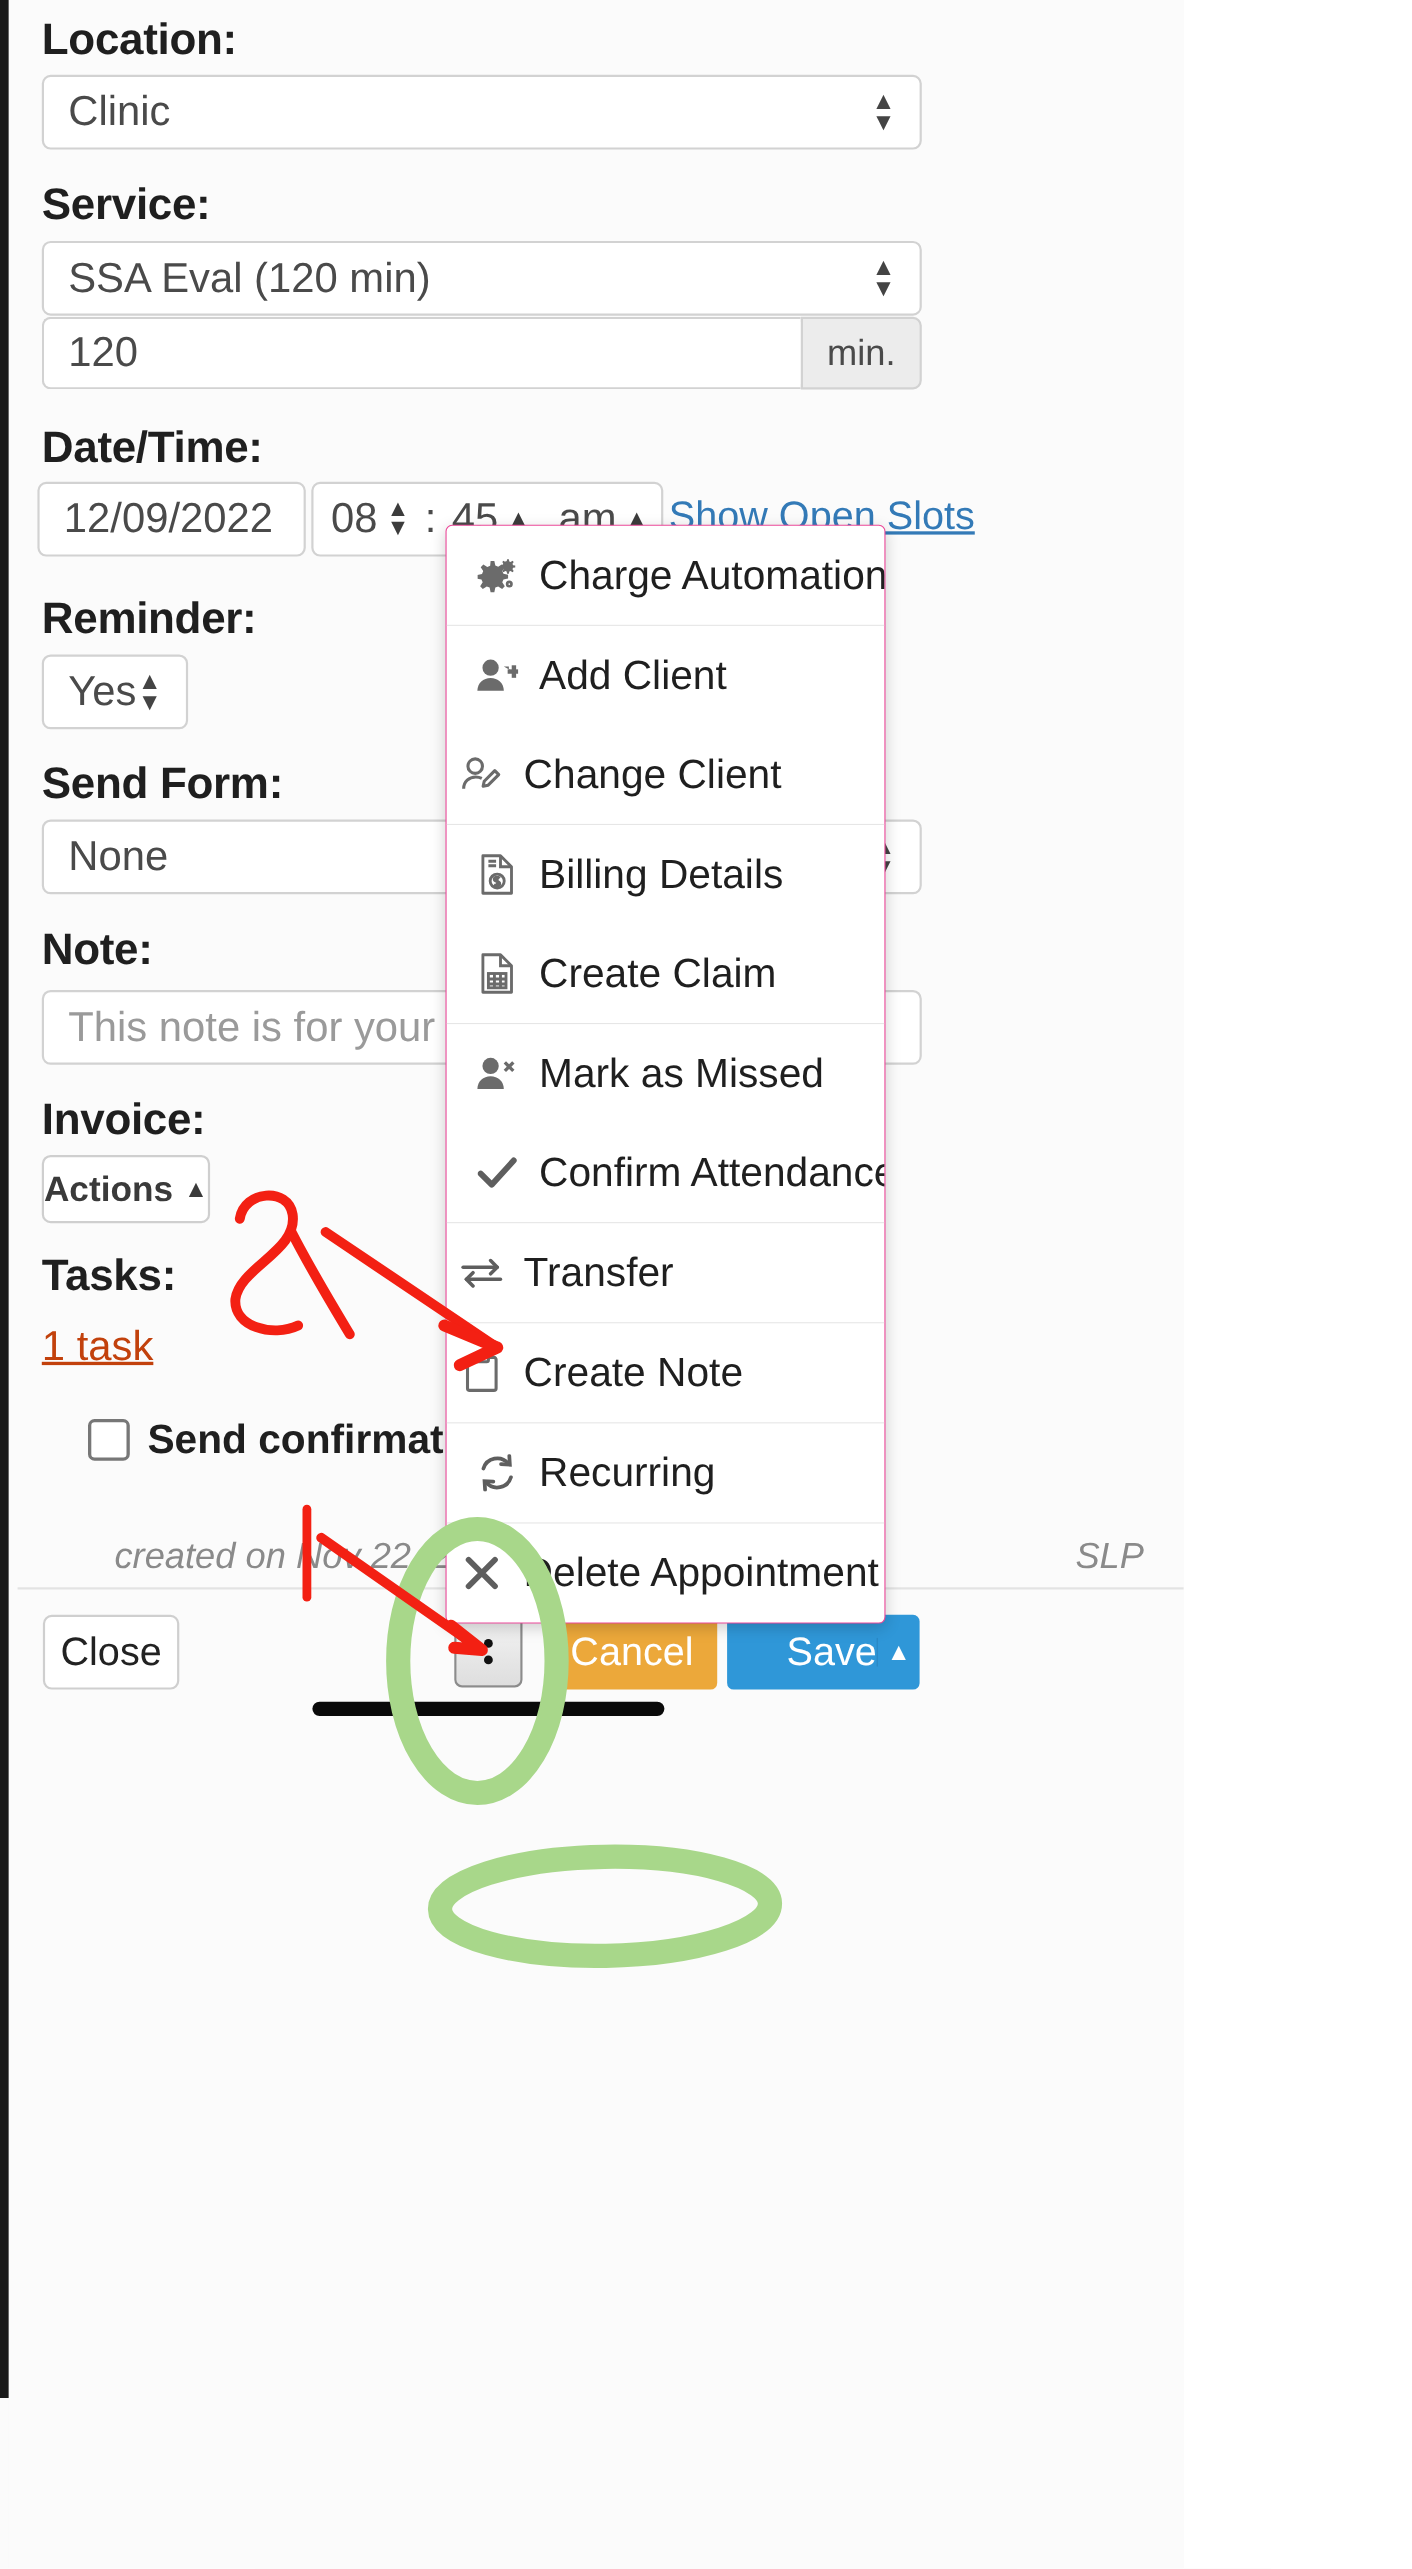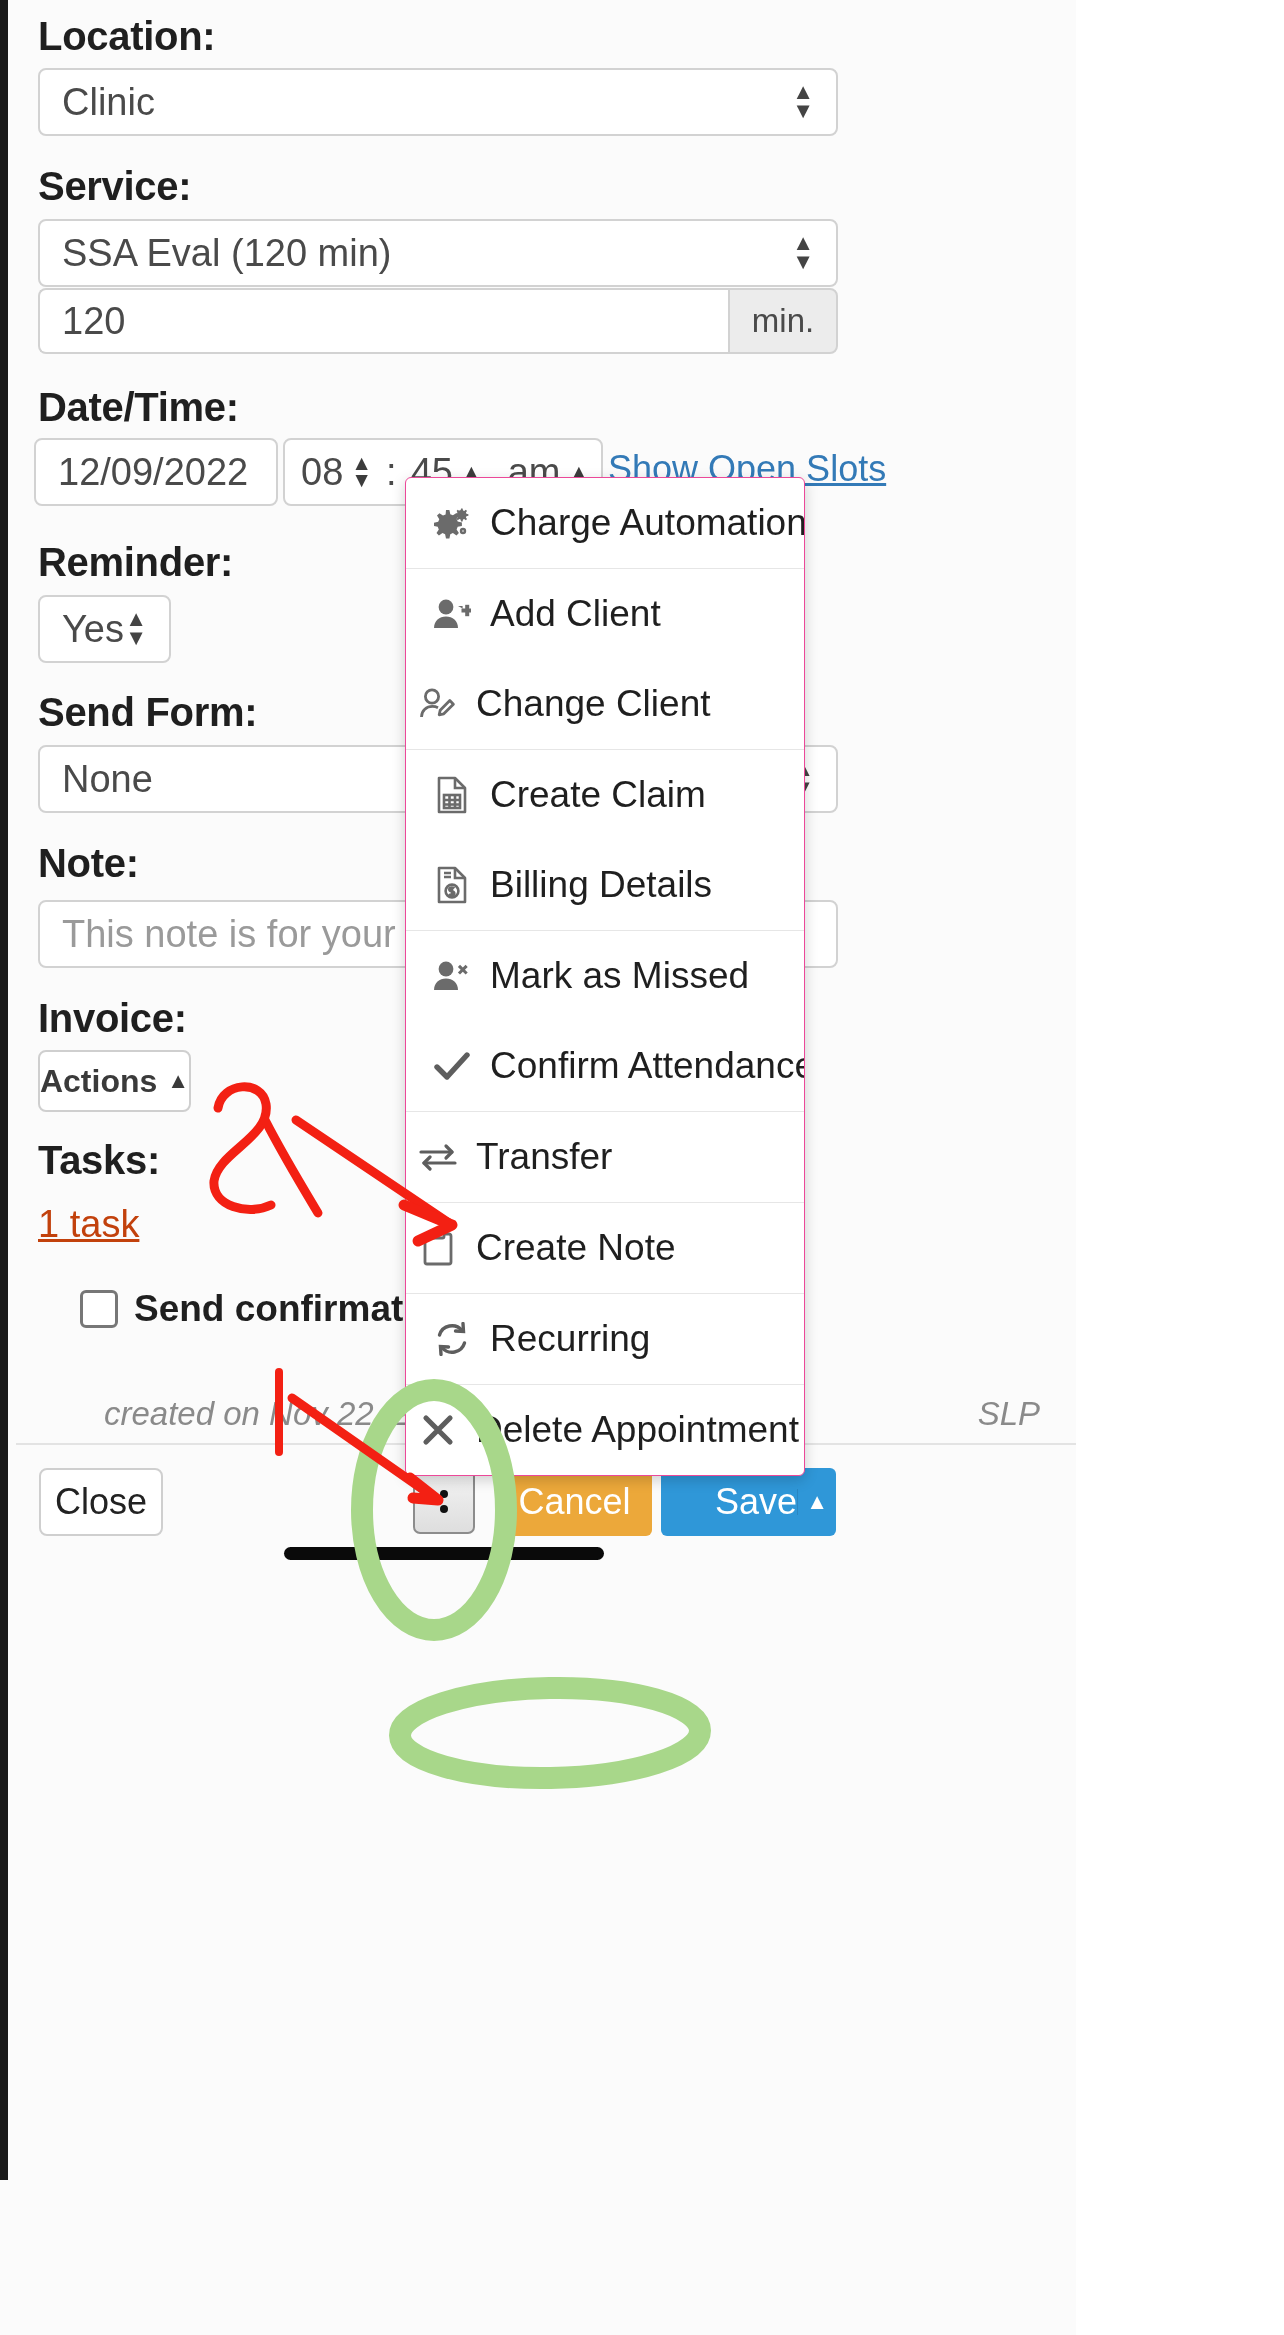--- a/index.html
+++ b/index.html
@@ -284,37 +284,37 @@
           </svg>
         </span>
         <span>Change Client</span>
       </div>
       <div class="menu-sep"></div>
       <div class="menu-item">
         <span class="mi-icon">
           <svg width="32" height="38" viewBox="0 0 32 38" fill="none" stroke="#6b6b6b" stroke-width="2.6">
             <path d="M3 2 h16 l10 10 v24 H3 z" stroke-linejoin="round"></path>
             <path d="M19 2 v10 h10"></path>
-            <rect x="8" y="19" width="16" height="13"></rect>
-            <path d="M8 24 h16 M8 28.5 h16 M13.5 19 v13 M19 19 v13"></path>
-          </svg>
-        </span>
-        <span>Create Claim</span>
+            <path d="M8 7 h7 M8 11 h7"></path>
+            <circle cx="16" cy="25" r="6.4"></circle>
+            <path d="M16 20.5 v9 M18.3 22.4 c-.7-.7-1.6-.9-2.6-.9 c-1.4 0-2.4.7-2.4 1.9 c0 2.6 5 1.3 5 3.9 c0 1.2-1.1 1.9-2.6 1.9 c-1.1 0-2-.3-2.7-1"></path>
+          </svg>
+        </span>
+        <span>Billing Details</span>
       </div>
       <div class="menu-item">
         <span class="mi-icon">
           <svg width="32" height="38" viewBox="0 0 32 38" fill="none" stroke="#6b6b6b" stroke-width="2.6">
             <path d="M3 2 h16 l10 10 v24 H3 z" stroke-linejoin="round"></path>
             <path d="M19 2 v10 h10"></path>
-            <path d="M8 7 h7 M8 11 h7"></path>
-            <circle cx="16" cy="25" r="6.4"></circle>
-            <path d="M16 20.5 v9 M18.3 22.4 c-.7-.7-1.6-.9-2.6-.9 c-1.4 0-2.4.7-2.4 1.9 c0 2.6 5 1.3 5 3.9 c0 1.2-1.1 1.9-2.6 1.9 c-1.1 0-2-.3-2.7-1"></path>
-          </svg>
-        </span>
-        <span>Billing Details</span>
+            <rect x="8" y="19" width="16" height="13"></rect>
+            <path d="M8 24 h16 M8 28.5 h16 M13.5 19 v13 M19 19 v13"></path>
+          </svg>
+        </span>
+        <span>Create Claim</span>
       </div>
       <div class="menu-sep"></div>
       <div class="menu-item">
         <span class="mi-icon">
           <svg width="38" height="32" viewBox="0 0 38 32" fill="#6b6b6b">
             <circle cx="13" cy="9" r="7.4"></circle>
             <path d="M1 30 c0-7.2 5.4-11.6 12-11.6 S25 22.8 25 30 z"></path>
             <path d="M27.4 5.6 l2.6-2.6 3.4 3.4 3.4-3.4 2.6 2.6 -3.4 3.4 3.4 3.4 -2.6 2.6 -3.4-3.4 -3.4 3.4 -2.6-2.6 3.4-3.4z" transform="translate(-2.5,1.5) scale(0.82) translate(6,1)"></path>
           </svg>
         </span>

